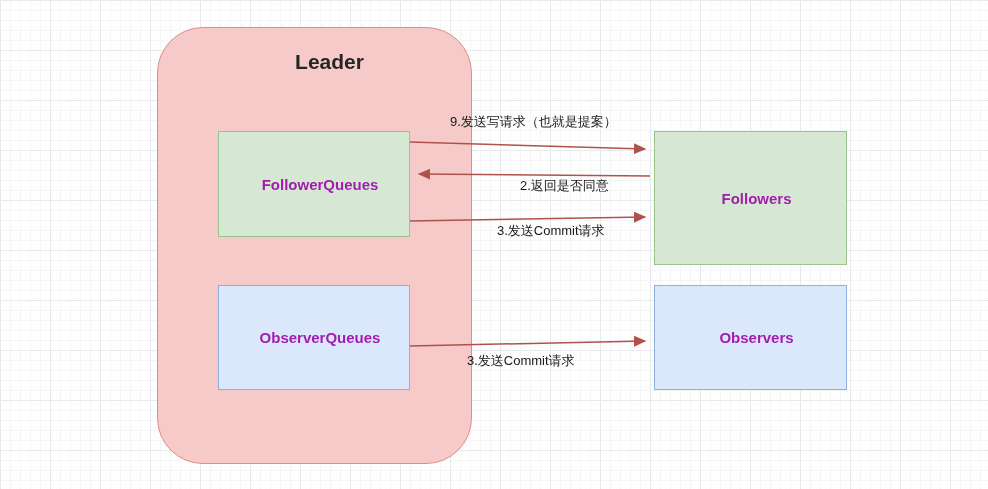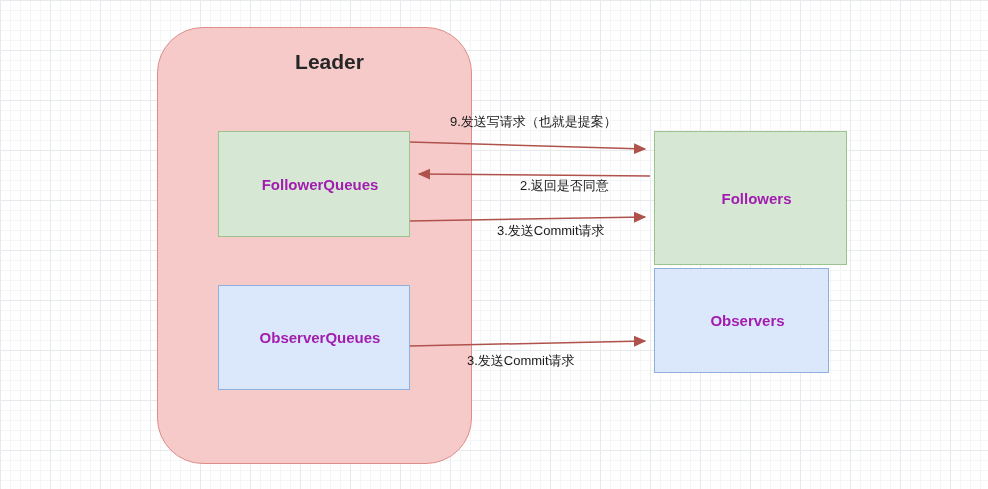--- a/index.html
+++ b/index.html
@@ -39,21 +39,21 @@
     display: flex; align-items: center; justify-content: center;
     font-size: 15px; font-weight: bold; color: #a21caf;
     z-index: 2;
     padding-left: 12px;
   }
   .node.green { background: #d6e8d4; border: 1px solid #9cc38e; }
   .node.blue  { background: #dbe8fc; border: 1px solid #8fb0dc; }
   .node.fq { left: 218px; top: 131px; width: 192px; height: 106px; }
   .node.oq { left: 218px; top: 285px; width: 192px; height: 105px; }
   .node.fl { left: 654px; top: 131px; width: 193px; height: 134px; }
-  .node.ob { left: 654px; top: 268px; width: 175px; height: 105px; }
+  .node.ob { left: 654px; top: 285px; width: 193px; height: 105px; }
   svg.edges {
     position: absolute; left: 0; top: 0;
     width: 988px; height: 489px;
     z-index: 3;
     pointer-events: none;
   }
   .edge-label {
     position: absolute;
     font-size: 13px; color: #1a1a1a;
     white-space: nowrap;

